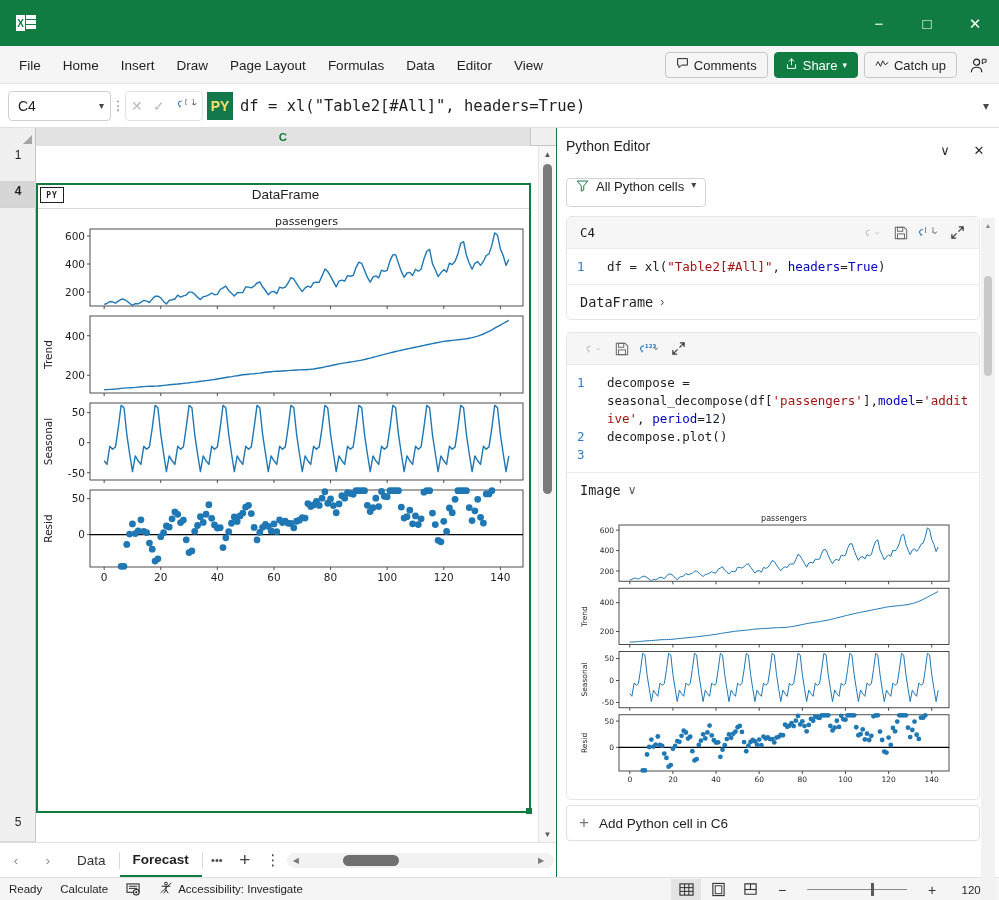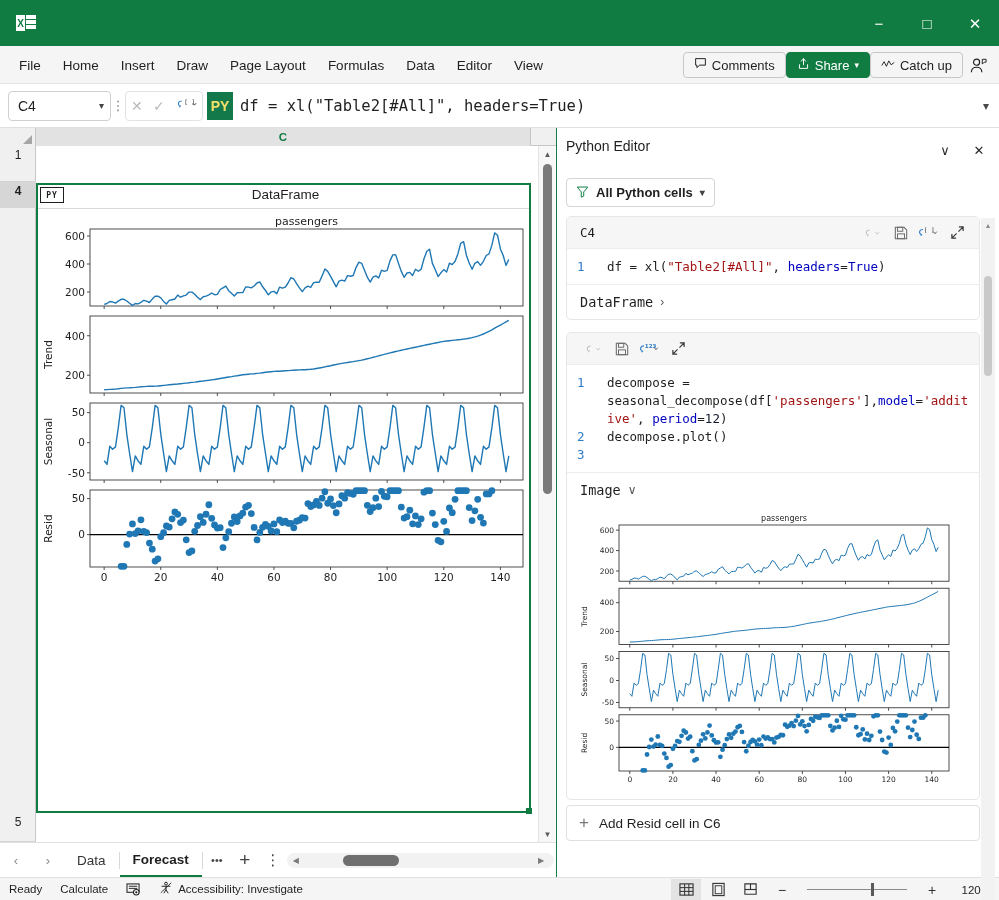--- a/index.html
+++ b/index.html
@@ -15,21 +15,21 @@
   .xl-logo{ position:absolute; left:14px; top:11px; width:24px; height:24px; }
   .win-btns{ position:absolute; right:0; top:0; height:46px; display:flex; }
   .win-btn{ width:48px; height:46px; display:flex; align-items:center; justify-content:center;
             color:#fff; font-size:15px; line-height:1; }
 
   
   .ribbon{ position:absolute; left:0; top:46px; width:999px; height:38px; background:#F5F5F5;
            border-bottom:1px solid #E3E3E3; }
   .rb-tabs{ position:absolute; left:8px; top:0; height:38px; display:flex; align-items:center; }
   .rb-tab{ padding:4px 11px; font-size:13.5px; color:#1f1f1f; border-radius:4px; }
-  .rb-right{ position:absolute; right:6px; top:0; height:38px; display:flex; align-items:center; }
+  .rb-right{ position:absolute; right:6px; top:0; height:38px; display:flex; align-items:center; gap:6px; }
   .pill{ display:flex; align-items:center; gap:5px; height:26px; padding:0 10px;
          border:1px solid #C7C7C7; border-radius:4px; background:#F5F5F5; font-size:13px; color:#1f1f1f; }
   .pill.green{ background:#107C41; border-color:#107C41; color:#fff; }
   .acct{ width:30px; height:26px; display:flex; align-items:center; justify-content:center; }
 
   
   .fbar{ position:absolute; left:0; top:84px; width:999px; height:44px; background:#fff;
          border-bottom:1px solid #E0E0E0; display:flex; align-items:center; }
   .namebox{ margin-left:8px; width:103px; height:30px; border:1px solid #D0D0D0; border-radius:4px;
             display:flex; align-items:center; padding:0 6px 0 9px; font-size:14px; color:#1f1f1f; }
@@ -116,21 +116,21 @@
   .zpct{ width:42px; text-align:right; font-size:11.5px; }
 
   
   .pypane{ position:absolute; left:557px; top:128px; width:442px; height:749px; background:#FFFFFF; }
   .py-head{ position:absolute; left:0; top:0; width:442px; height:46px; }
   .py-title{ position:absolute; left:9px; top:10px; font-size:14px; color:#1f1f1f; }
   .py-head-btns{ position:absolute; right:8px; top:10px; display:flex; gap:10px; }
   .ph-btn{ width:24px; height:24px; display:flex; align-items:center; justify-content:center;
            color:#2b2b2b; font-size:13px; }
   .filter{ position:absolute; left:9px; top:50px; height:29px; padding:0 9px; border:1px solid #D4D4D4;
-           border-radius:4px; display:flex; align-items:center; gap:7px; font-size:13px; color:#1f1f1f; background:#fff;font-weight:bold; }
+           border-radius:4px; display:flex; gap:7px; font-size:13px; color:#1f1f1f; background:#fff; }
   .py-scroll{ position:absolute; left:9px; top:88px; width:414px; height:722px; overflow:hidden; }
 
   .cellcard{ border:1px solid #E6E6E6; border-radius:5px; background:#fff; margin-bottom:12px; overflow:hidden; }
   .cc-head{ height:32px; background:#F6F6F6; display:flex; align-items:center; padding:0 8px 0 13px;
             border-bottom:1px solid #EDEDED; }
   .cc-name{ font-family:"DejaVu Sans Mono", monospace; font-size:12.5px; color:#1f1f1f; flex:1; }
   .cc-ic{ width:28px; height:26px; display:flex; align-items:center; justify-content:center;
           color:#6a6a6a; font-size:13px; }
   .cc-ic.blue{ color:#2D7CC7; }
   .cc-ic.dim{ color:#C0C0C0; }
@@ -885,21 +885,21 @@
                 <circle cx="350.2745098039216" cy="204.27570093457945" r="2.4" fill="#1f77b4"></circle>
               </svg>
           </div>
         </div>
       </div>
 
     </div>
 
     <div class="addcell">
       <span style="color:#777;font-size:17px;">+</span>
-      <span>Add Resid cell in C6</span>
+      <span>Add Python cell in C6</span>
     </div>
 
     <div class="pv-sb">
       <div class="arr up">▲</div>
       <div class="thumb"></div>
 
     </div>
   </div>
 
 </div>

